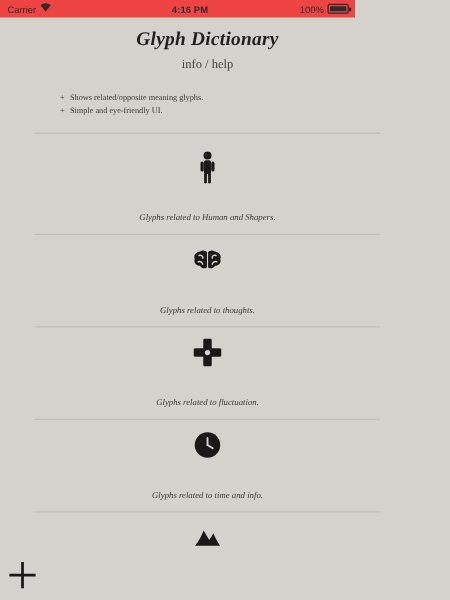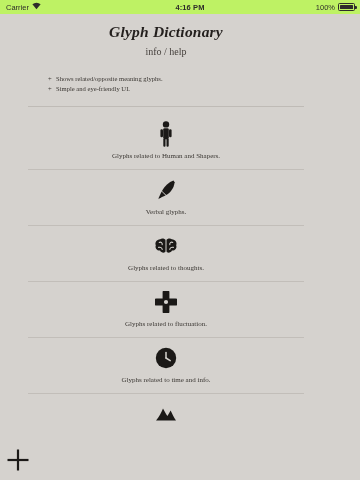--- a/index.html
+++ b/index.html
@@ -19,27 +19,27 @@
     width: 360px;
     height: 480px;
     background: #d5d2ce;
     overflow: hidden;
   }
 
   
   .statusbar {
     position: absolute;
     top: 0; left: 0;
-    width: 360px;
+    width: 284px;
     height: 14px;
     display: flex;
     align-items: center;
     font-size: 7.5px;
     color: #2e2c2a;
-    background: #bef264;
+    background: #ef4444;
     z-index: 20;
   }
   .sb-left {
     display: flex;
     align-items: center;
     gap: 3px;
     padding-left: 6px;
     flex: 0 0 auto;
   }
   .sb-center {
@@ -159,25 +159,26 @@
     padding: 5px 0 0 0;
   }
   .cat-glyph {
     height: 30px;
     display: flex;
     align-items: center;
     justify-content: center;
   }
   .cat-glyph svg { display: block; }
   .cat-label {
-    margin-top: 3px;
+    margin-top: 21px;
     text-align: center;
     font-family: "Liberation Serif", serif;
     font-size: 7px;
     color: #3b3733;
+    font-style: italic;
   }
   .cat-rule {
     height: 1px;
     background: #c2beb9;
     margin: 9px 28px 0 28px;
   }
 
   
   .add-btn {
     position: absolute;
@@ -245,31 +246,20 @@
             <rect x="1.4" y="8.2" width="2.6" height="8" rx="1.2" fill="#1b1917"></rect>
             <rect x="10" y="8.2" width="2.6" height="8" rx="1.2" fill="#1b1917"></rect>
             <rect x="4.3" y="17.4" width="2.2" height="8.4" rx="1" fill="#1b1917"></rect>
             <rect x="7.5" y="17.4" width="2.2" height="8.4" rx="1" fill="#1b1917"></rect>
           </svg>
         </div>
         <div class="cat-label">Glyphs related to Human and Shapers.</div>
         <div class="cat-rule"></div>
       </li>
 
-      <li class="cat-item">
-        <div class="cat-glyph">
-          <svg width="20" height="22" viewBox="0 0 20 22">
-            <path d="M17.5 1.5 C13 3 8.5 7 6 12 L10.2 16 C15 13.2 18 8.6 18.6 3.2 Z" fill="#1b1917"></path>
-            <path d="M5.6 12.6 L2.4 19.6 L9.6 16.5 Z" fill="#1b1917"></path>
-            <path d="M2.0 20.2 L4.6 17.4 L5.4 18.2 Z" fill="#1b1917"></path>
-          </svg>
-        </div>
-        <div class="cat-label">Verbal glyphs.</div>
-        <div class="cat-rule"></div>
-      </li>
 
       <li class="cat-item">
         <div class="cat-glyph">
           <svg width="24" height="20" viewBox="0 0 24 20">
             <path d="M6.2 3.2 C2.6 3.4 0.6 6.4 1.8 9.2 C0.8 11.8 2.8 14.8 6 14.6 C7 16.8 10.4 17.4 11.9 15.6 L11.9 4.2 C10.6 2.2 7.6 2 6.2 3.2 Z" fill="#1b1917"></path>
             <path d="M17.8 3.2 C21.4 3.4 23.4 6.4 22.2 9.2 C23.2 11.8 21.2 14.8 18 14.6 C17 16.8 13.6 17.4 12.1 15.6 L12.1 4.2 C13.4 2.2 16.4 2 17.8 3.2 Z" fill="#1b1917"></path>
             <path d="M5.2 6.4 C7 5.6 8.6 7 8.2 8.6" stroke="#d5d2ce" stroke-width="1.1" fill="none" stroke-linecap="round"></path>
             <path d="M18.8 6.4 C17 5.6 15.4 7 15.8 8.6" stroke="#d5d2ce" stroke-width="1.1" fill="none" stroke-linecap="round"></path>
             <path d="M4.6 11.4 C6.6 10.8 8 12 8.2 13.4" stroke="#d5d2ce" stroke-width="1.1" fill="none" stroke-linecap="round"></path>
             <path d="M19.4 11.4 C17.4 10.8 16 12 15.8 13.4" stroke="#d5d2ce" stroke-width="1.1" fill="none" stroke-linecap="round"></path>

